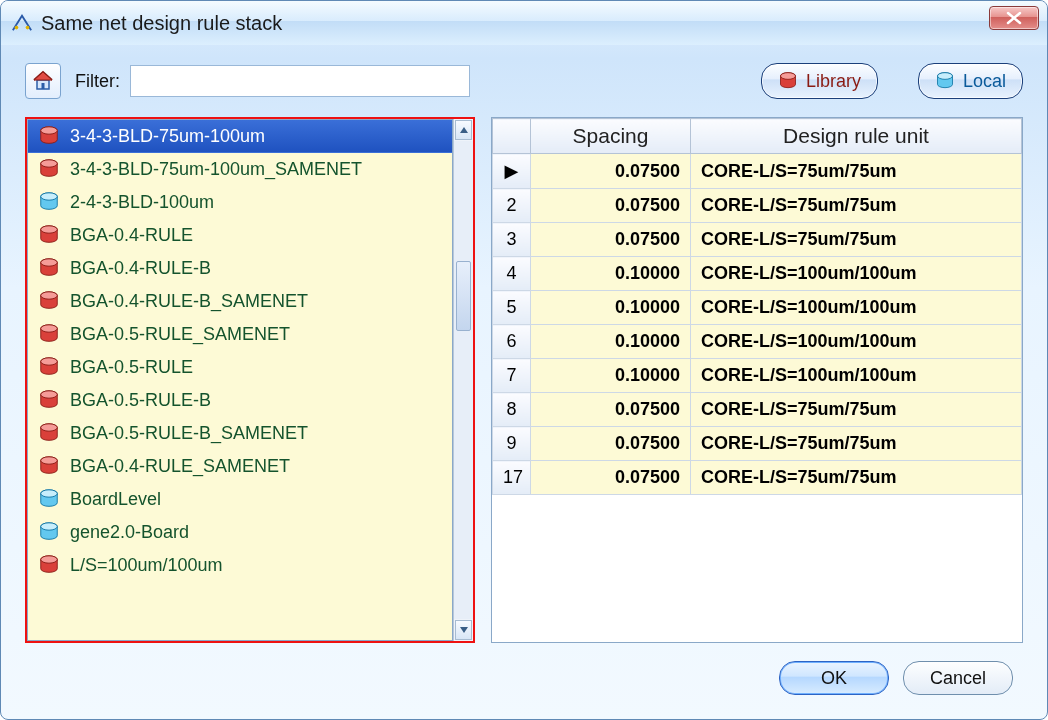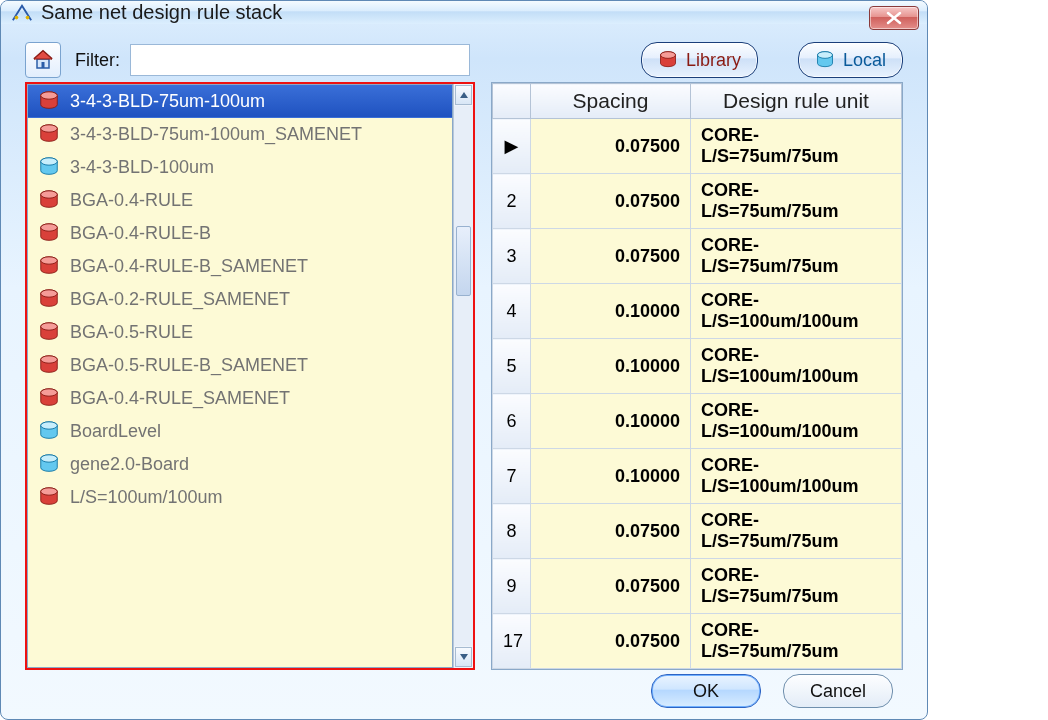--- a/index.html
+++ b/index.html
@@ -1,20 +1,20 @@
 <!DOCTYPE html>
 <html><head>
 <meta charset="utf-8">
 <style>
   * { box-sizing: border-box; }
   html, body { margin:0; padding:0; font-family: "Segoe UI", Tahoma, Arial, sans-serif; font-size:17px; }
   body { background:#fff; }
 
   .window {
-    width:928px; height:720px;
+    width:1048px; height:720px;
     background: linear-gradient(#dfeffe 0%, #cfe5fb 8%, #e8f4ff 40%, #f2f9ff 100%);
     border:1px solid #5f89b5;
     border-radius:8px;
     overflow:hidden;
     display:flex; flex-direction:column;
   }
 
   .titlebar {
     height:44px;
     display:flex; align-items:center;
@@ -33,20 +33,21 @@
     background: linear-gradient(#f7c9c8,#e6938f 45%,#cf5f5b 46%,#e48e8a);
     display:flex; align-items:center; justify-content:center;
     box-shadow: inset 0 0 0 1px rgba(255,255,255,0.5);
     cursor:pointer;
   }
 
   .content {
     flex:1;
     padding:18px 24px 18px 24px;
     display:flex; flex-direction:column;
+    gap:14px;
   }
 
   .toprow {
     display:flex; align-items:center; gap:10px;
   }
   .home-btn {
     width:36px; height:36px;
     border:1px solid #7aa3cf; border-radius:4px;
     background:linear-gradient(#fefeff,#e2eefd);
     display:flex; align-items:center; justify-content:center;
@@ -92,21 +93,21 @@
   .listbox {
     flex:1;
     overflow:hidden;
     background:#fdfad6;
     border:1px solid #8aa8c8;
   }
   .list-item {
     display:flex; align-items:center; gap:10px;
     padding:5px 10px;
     font-size:18px;
-    color:#737373;
+    color:#14532d;
     border-bottom:1px solid rgba(0,0,0,0);
     cursor:pointer;
     white-space:nowrap; overflow:hidden; text-overflow:ellipsis;
   }
   .list-item.selected {
     background:linear-gradient(#3a6fd8,#1f52c0);
     color:#fff;
   }
   .list-item .cyl-icon { flex:0 0 22px; }
 
@@ -150,21 +151,20 @@
   .footer {
     display:flex; justify-content:flex-end; gap:14px;
     padding:4px 10px 6px 0;
   }
   .btn {
     min-width:110px; height:34px;
     border:1px solid #6f8fad; border-radius:16px;
     background:linear-gradient(#fdfeff,#e3ecf7);
     font-size:18px; color:#111;
     cursor:pointer;
-    margin-left:8px;
   }
   .btn.primary {
     border:1px solid #2d64c4;
     background:linear-gradient(#eaf4ff,#cfe6ff 45%,#b4d7ff 46%,#d8ecff);
     box-shadow: 0 0 0 1px #6fb0ff inset;
   }
 
   
   .cyl-icon svg { display:block; }
 
@@ -265,21 +265,21 @@
                 </svg>
               </span>
               <span>3-4-3-BLD-75um-100um_SAMENET</span>
             </div>
             <div class="list-item">
               <span class="cyl-icon">
                 <svg width="22" height="22">
                   <use href="#cyl-blue"></use>
                 </svg>
               </span>
-              <span>3-4-3-BLD-100um</span>
+              <span>2-4-3-BLD-100um</span>
             </div>
             <div class="list-item">
               <span class="cyl-icon">
                 <svg width="22" height="22">
                   <use href="#cyl-red"></use>
                 </svg>
               </span>
               <span>BGA-0.4-RULE</span>
             </div>
             <div class="list-item">
@@ -297,29 +297,37 @@
                 </svg>
               </span>
               <span>BGA-0.4-RULE-B_SAMENET</span>
             </div>
             <div class="list-item">
               <span class="cyl-icon">
                 <svg width="22" height="22">
                   <use href="#cyl-red"></use>
                 </svg>
               </span>
-              <span>BGA-0.2-RULE_SAMENET</span>
+              <span>BGA-0.5-RULE_SAMENET</span>
             </div>
             <div class="list-item">
               <span class="cyl-icon">
                 <svg width="22" height="22">
                   <use href="#cyl-red"></use>
                 </svg>
               </span>
               <span>BGA-0.5-RULE</span>
+            </div>
+            <div class="list-item">
+              <span class="cyl-icon">
+                <svg width="22" height="22">
+                  <use href="#cyl-red"></use>
+                </svg>
+              </span>
+              <span>BGA-0.5-RULE-B</span>
             </div>
             <div class="list-item">
               <span class="cyl-icon">
                 <svg width="22" height="22">
                   <use href="#cyl-red"></use>
                 </svg>
               </span>
               <span>BGA-0.5-RULE-B_SAMENET</span>
             </div>
             <div class="list-item">

